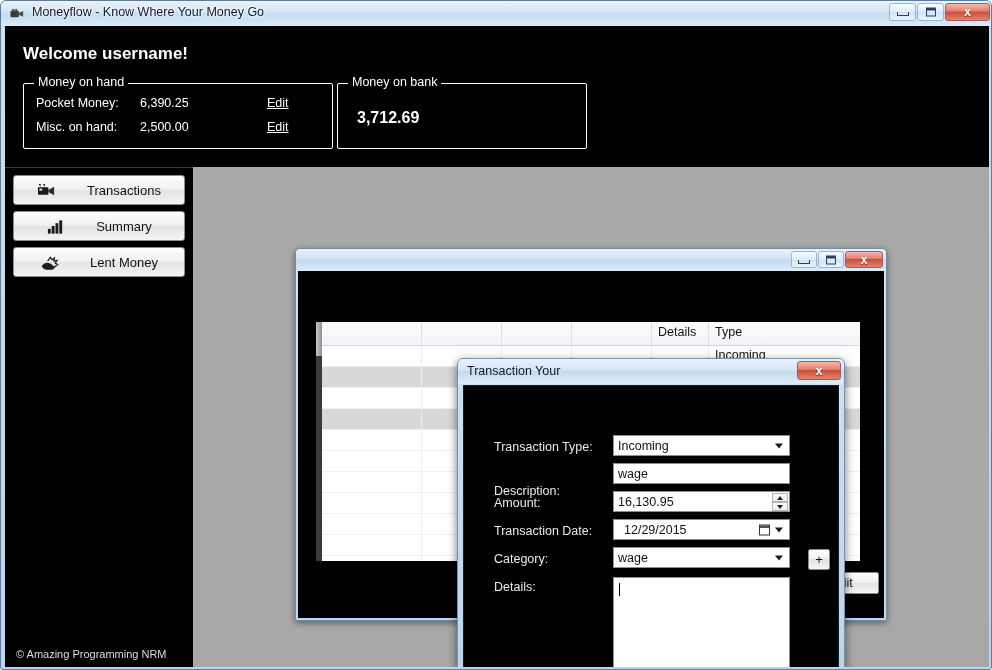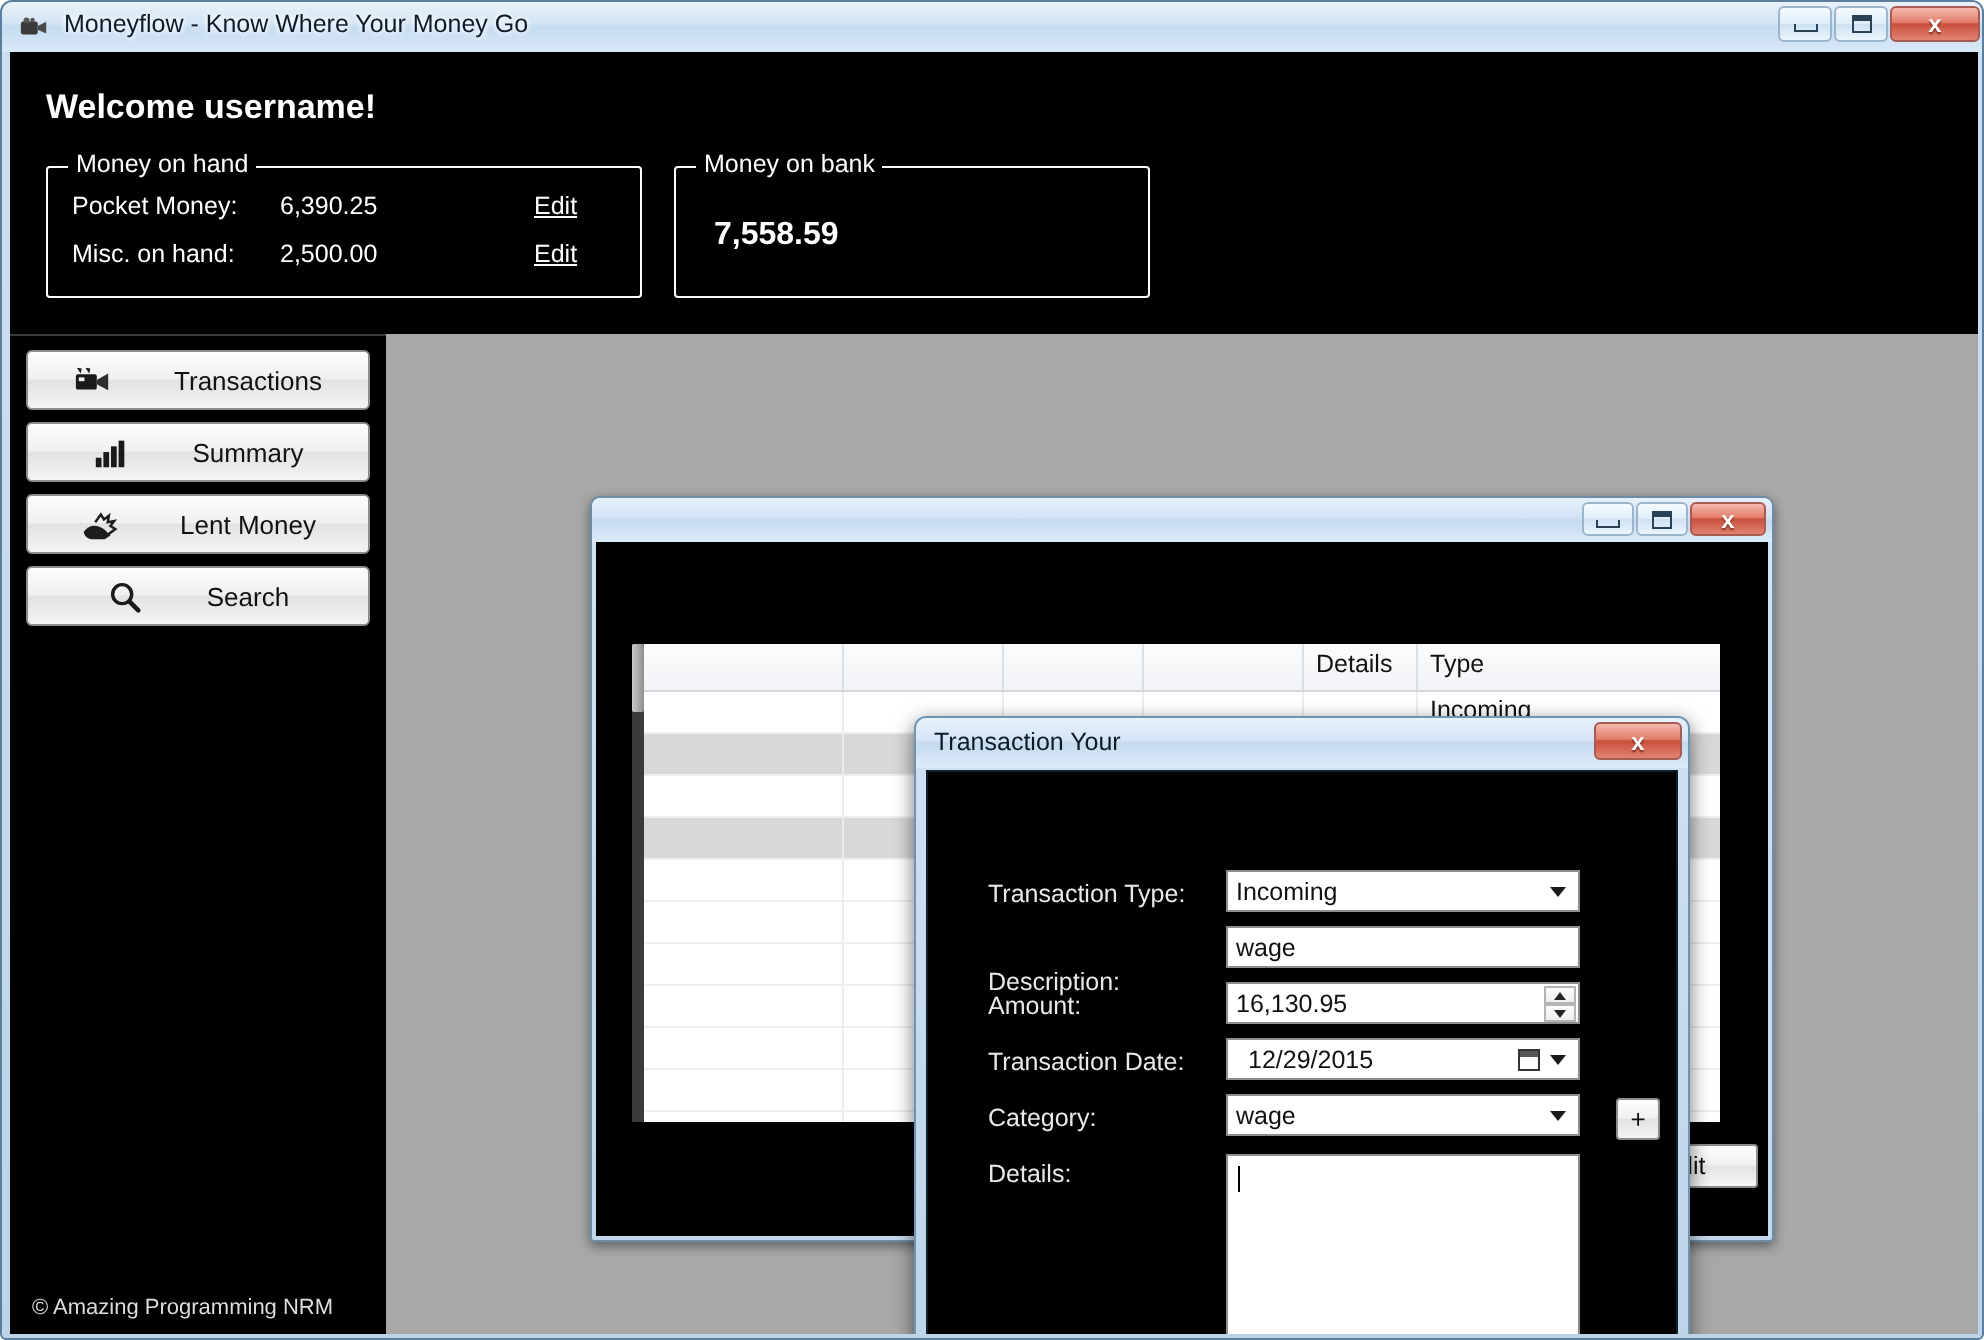--- a/index.html
+++ b/index.html
@@ -116,20 +116,21 @@
     left: 18px; top: 18px;
     font-size: 17px;
     font-weight: bold;
     color: #ffffff;
   }
   .groupbox {
     position: absolute;
     border: 1px solid #ffffff;
     border-radius: 2px;
     background: #000000;
+    padding-left: 12px;
   }
   .groupbox > .gb-title {
     position: absolute;
     top: -9px; left: 10px;
     background: #000000;
     padding: 0 4px;
     font-size: 12.5px;
     color: #ffffff;
     white-space: nowrap;
   }
@@ -498,21 +499,21 @@
         <div class="row-value" style="left:116px; top:12px;">6,390.25</div>
         <div class="edit-link" style="left:243px; top:12px;">Edit</div>
 
         <div class="row-label" style="left:12px; top:36px;">Misc. on hand:</div>
         <div class="row-value" style="left:116px; top:36px;">2,500.00</div>
         <div class="edit-link" style="left:243px; top:36px;">Edit</div>
       </div>
 
       <div class="groupbox" id="gb-bank">
         <div class="gb-title">Money on bank</div>
-        <div id="bank-amount">7,558.59</div>
+        <div id="bank-amount">3,712.69</div>
       </div>
     </div>
 
     <div id="sidebar">
 
       <div class="nav-btn" id="nav0">
         <svg class="nav-icon" viewBox="0 0 20 17">
           <rect x="1" y="5" width="11" height="8" rx="1" fill="#1a1a1a"></rect>
           <path d="M12 8 L18 4.6 L18 13.4 L12 10.2 Z" fill="#2c2c2c"></path>
           <path d="M3.5 4.5 l-2-3 2.6 0.4 z" fill="#1a1a1a"></path>
@@ -533,27 +534,20 @@
       </div>
 
       <div class="nav-btn" id="nav2">
         <svg class="nav-icon" viewBox="0 0 20 17">
           <path d="M2 12 C5 8, 9 8, 13 11 L16 14 L13 16 L7 16 C4 16, 2 14, 2 12 Z" fill="#1d1d1d"></path>
           <path d="M8 7 l3 -4 1.6 2.6 2.6 -2 -0.6 3.4 3.4 -0.6 -2 2.6 2.6 1.6 -4 3" fill="none" stroke="#1d1d1d" stroke-width="1.3"></path>
         </svg>
         <span class="nav-label">Lent Money</span>
       </div>
 
-      <div class="nav-btn" id="nav3">
-        <svg class="nav-icon" viewBox="0 0 20 17">
-          <circle cx="8.5" cy="7" r="5" fill="none" stroke="#1a1a1a" stroke-width="1.8"></circle>
-          <line x1="12.3" y1="10.8" x2="17" y2="15.5" stroke="#1a1a1a" stroke-width="2.4" stroke-linecap="round"></line>
-        </svg>
-        <span class="nav-label">Search</span>
-      </div>
 
       <div id="copyright">© Amazing Programming NRM</div>
     </div>
 
     <div id="workspace">
 
       <div id="child-window">
         <div id="child-titlebar">
           <div class="wbtns">
             <div class="wbtn">

